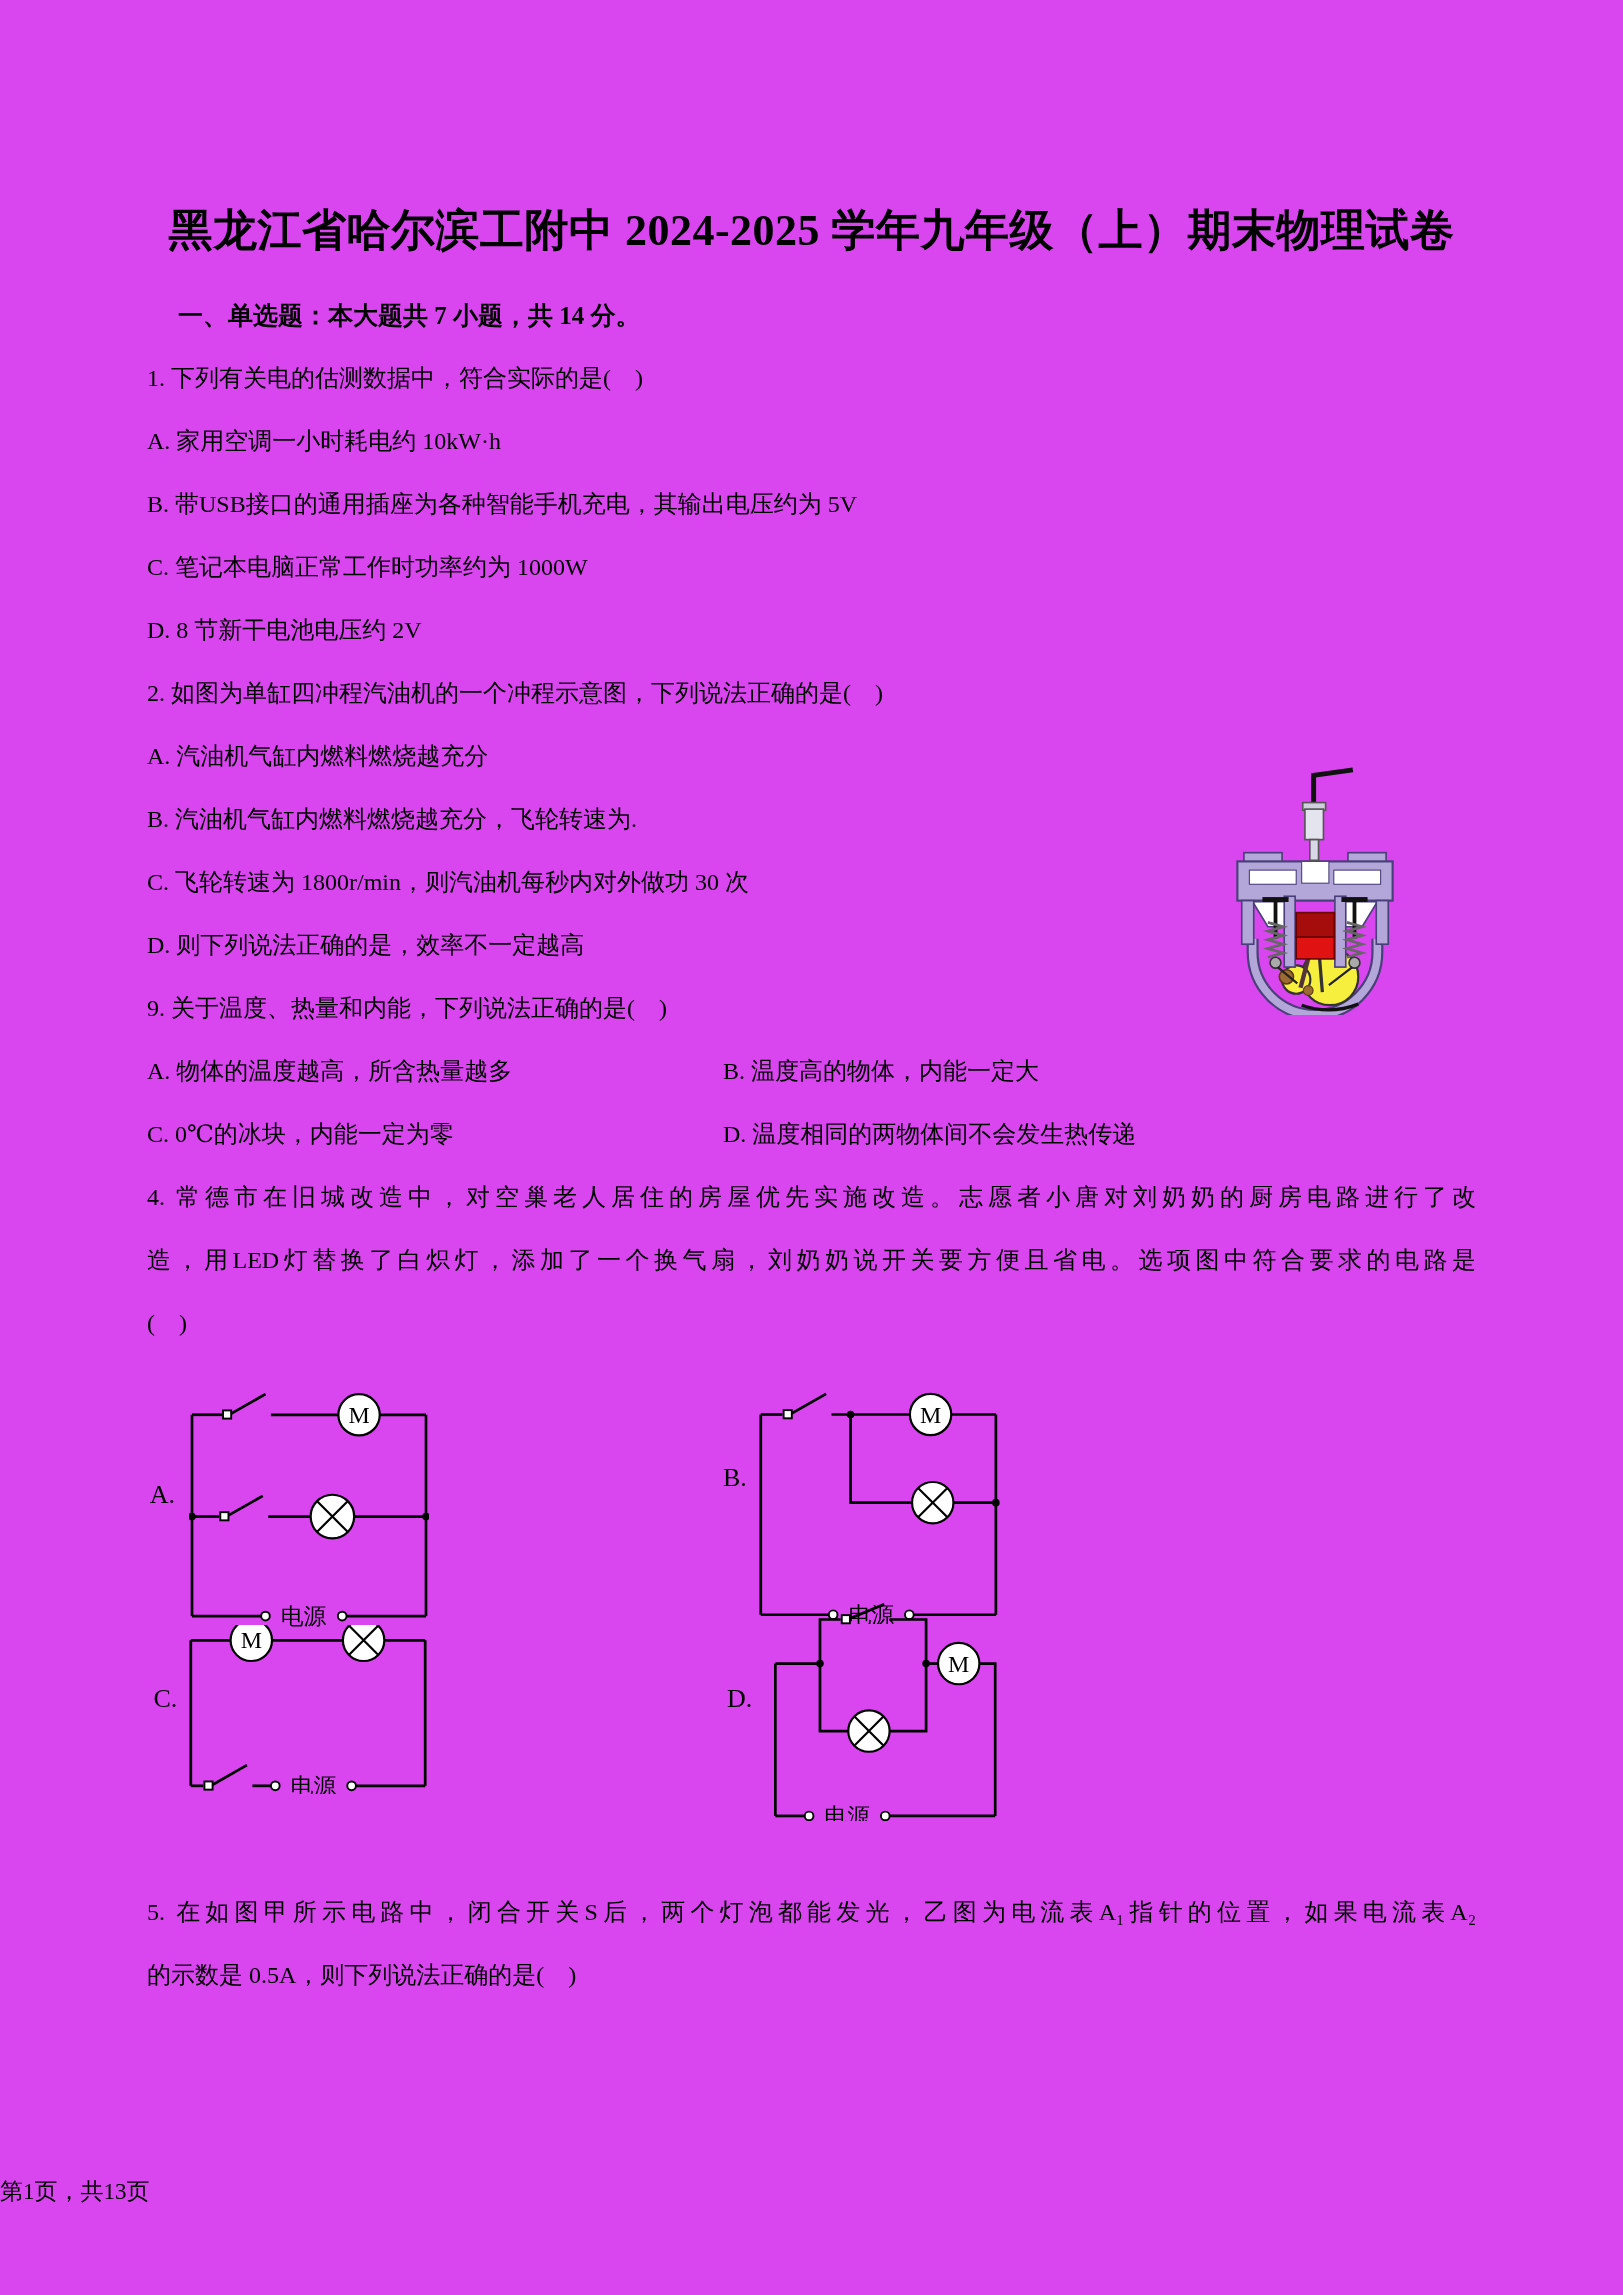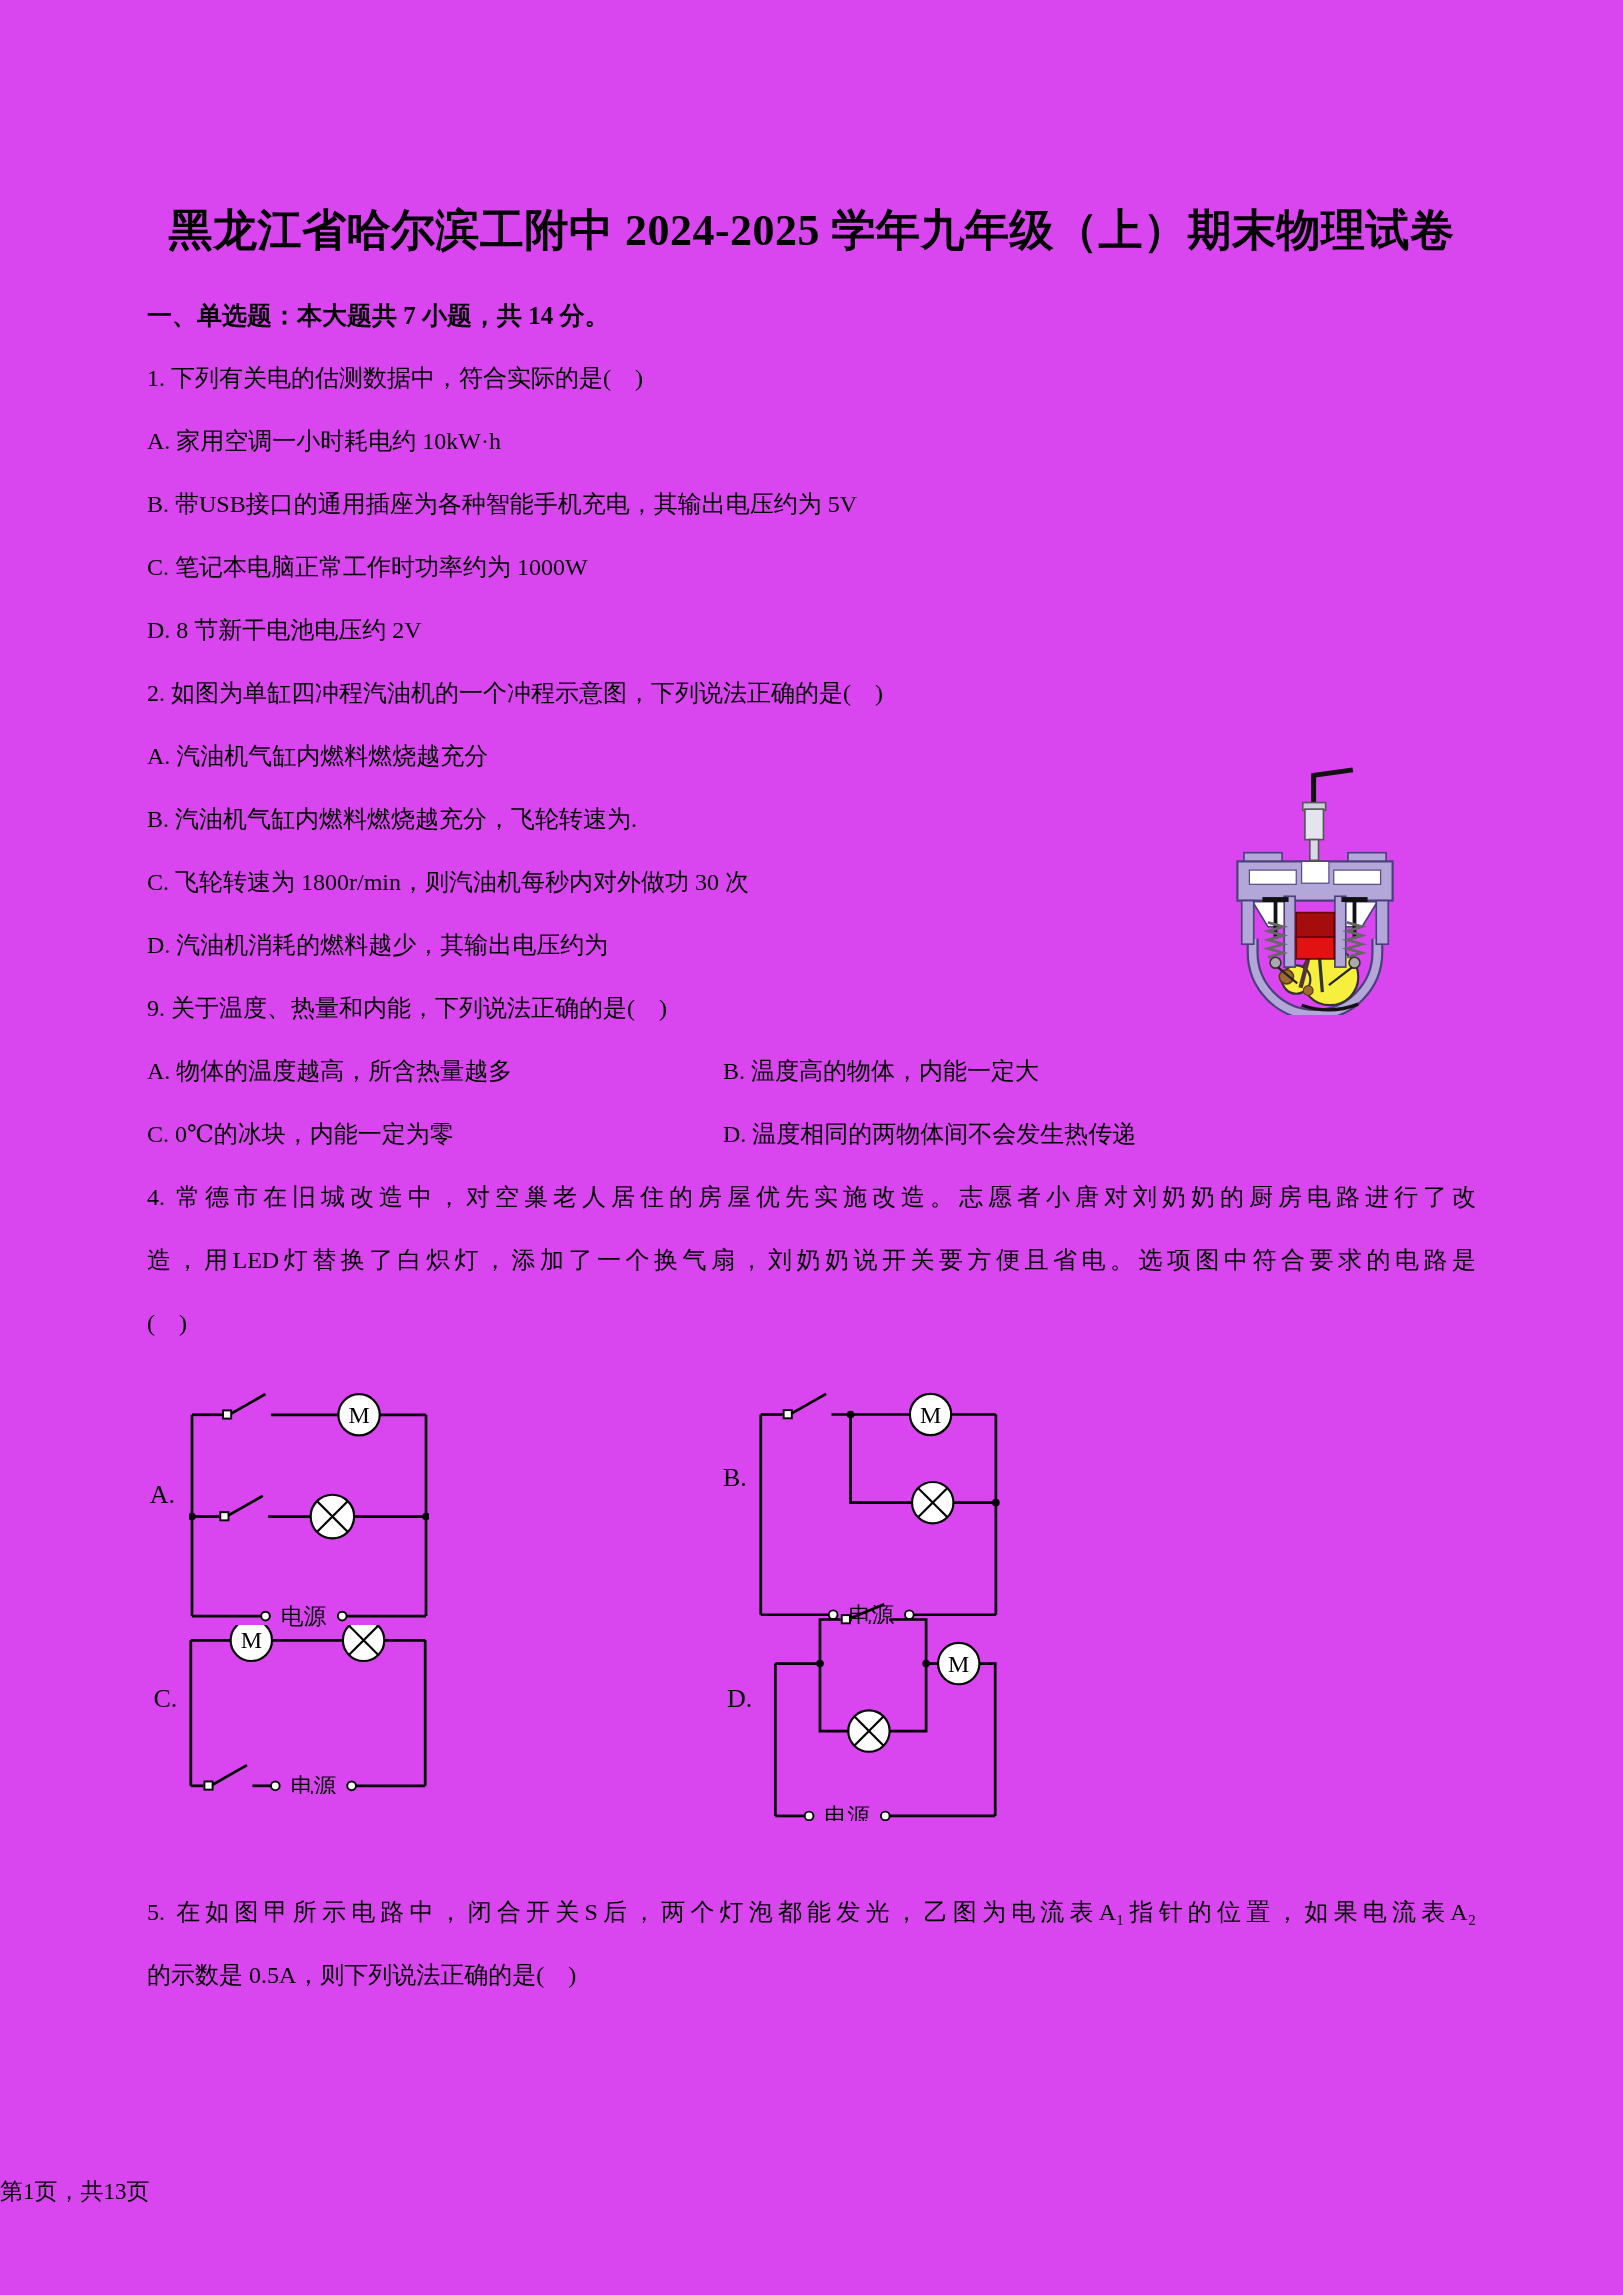--- a/index.html
+++ b/index.html
@@ -19,21 +19,21 @@
     font-size:44px; font-weight:bold; text-align:center;
     letter-spacing:0.5px; white-space:nowrap;
   }
   .body {
     position:absolute; top:284px; left:147px; width:1329px;
   }
   .row {
     height:63px; line-height:63px;
     font-size:24px; white-space:nowrap;
   }
-  .row.heading { font-size:25px; font-weight:bold; }
+  .row.heading { font-size:25px; font-weight:bold;margin-left:31px; }
   .row.just {
     white-space:normal;
     text-align:justify;
     text-align-last:justify;
   }
   .colA { display:inline-block; width:576px; white-space:nowrap; }
   .circuits { position:relative; height:496px; }
   .circuit-label {
     position:absolute; font-size:26px; height:33px; line-height:33px;
   }
@@ -70,21 +70,21 @@
     <div class="row">1. 下列有关电的估测数据中，符合实际的是(　)</div>
     <div class="row">A. 家用空调一小时耗电约 10kW·h</div>
     <div class="row">B. 带USB接口的通用插座为各种智能手机充电，其输出电压约为 5V</div>
     <div class="row">C. 笔记本电脑正常工作时功率约为 1000W</div>
     <div class="row">D. 8 节新干电池电压约 2V</div>
 
     <div class="row">2. 如图为单缸四冲程汽油机的一个冲程示意图，下列说法正确的是(　)</div>
     <div class="row">A. 汽油机气缸内燃料燃烧越充分</div>
     <div class="row">B. 汽油机气缸内燃料燃烧越充分，飞轮转速为.</div>
     <div class="row">C. 飞轮转速为 1800r/min，则汽油机每秒内对外做功 30 次</div>
-    <div class="row">D. 汽油机消耗的燃料越少，其输出电压约为</div>
+    <div class="row">D. 则下列说法正确的是，效率不一定越高</div>
 
     <div class="row">9. 关于温度、热量和内能，下列说法正确的是(　)</div>
     <div class="row">
       <span class="colA">A. 物体的温度越高，所含热量越多</span><span>B. 温度高的物体，内能一定大</span>
     </div>
     <div class="row">
       <span class="colA">C. 0℃的冰块，内能一定为零</span><span>D. 温度相同的两物体间不会发生热传递</span>
     </div>
 
     <div class="row just">4. 常德市在旧城改造中，对空巢老人居住的房屋优先实施改造。志愿者小唐对刘奶奶的厨房电路进行了改</div>

